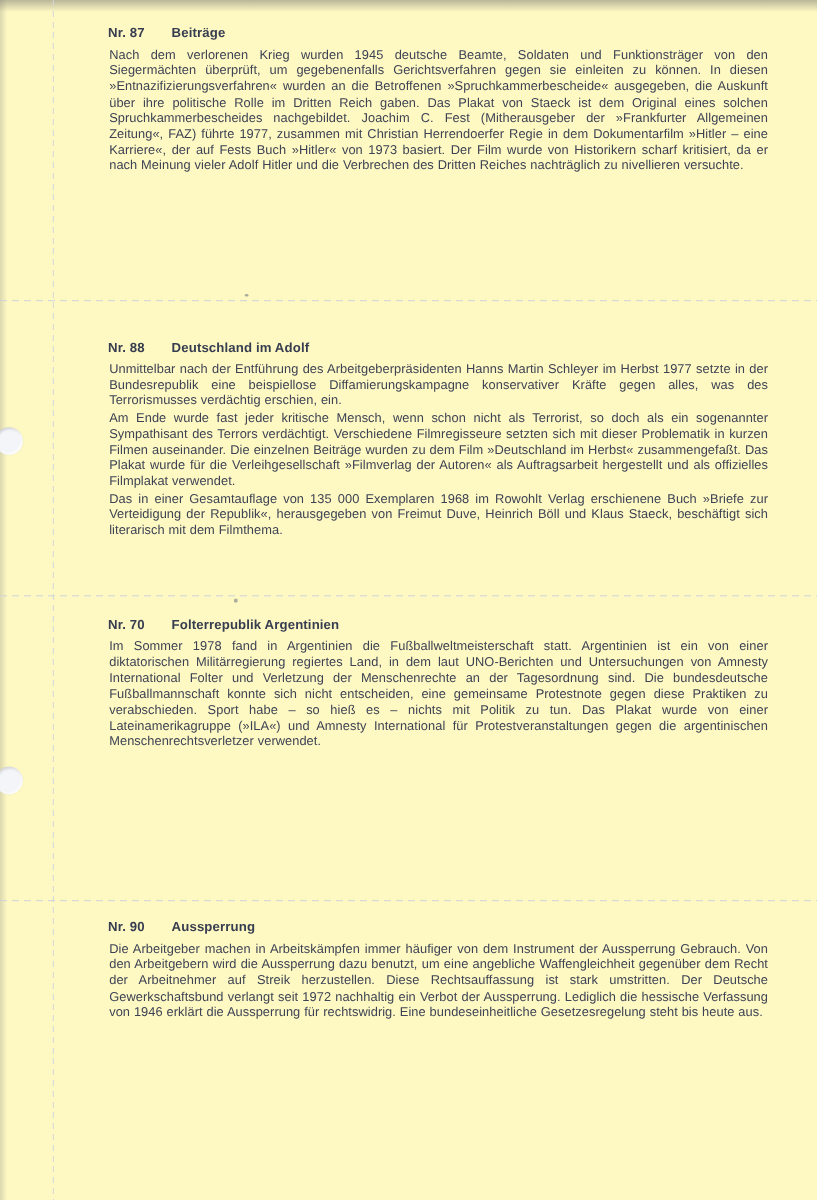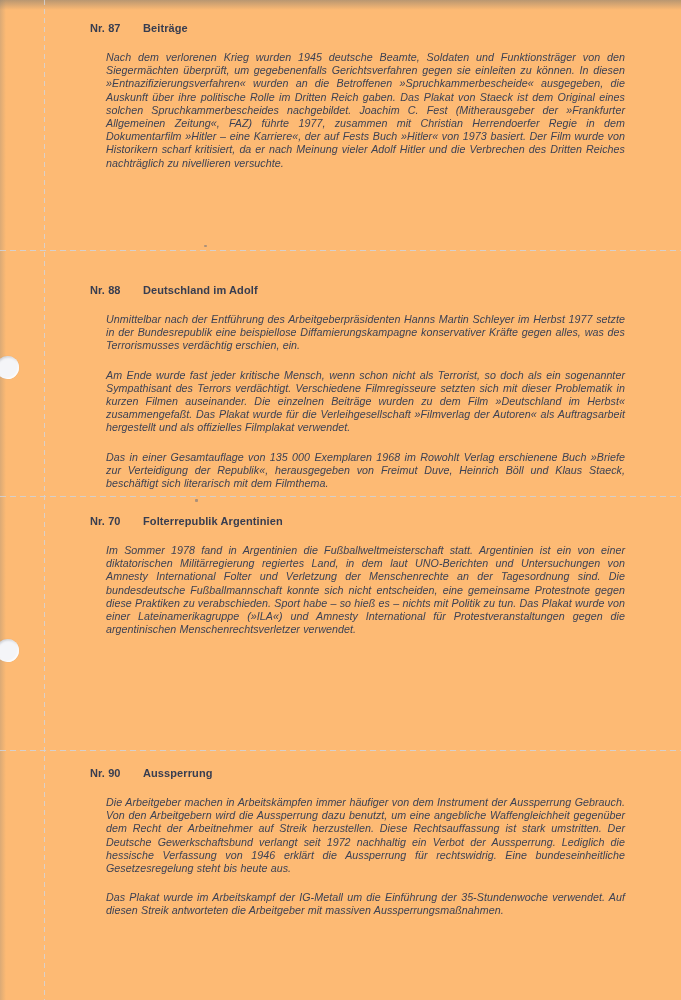--- a/index.html
+++ b/index.html
@@ -5,21 +5,21 @@
   html, body {
     margin: 0;
     padding: 0;
     background: #e4e5e6;
     font-family: "Liberation Sans", "DejaVu Sans", sans-serif;
   }
   .photo {
     position: relative;
     width: 681px;
     height: 1000px;
-    background: #fdba74;
+    background: #fef9c3;
     overflow: hidden;
   }
   
   .edge-top {
     position: absolute;
     left: 0; top: 0;
     width: 100%; height: 10px;
     background: linear-gradient(to bottom, rgba(118,116,110,0.50), rgba(118,116,110,0.0));
     pointer-events: none;
   }
@@ -81,28 +81,27 @@
     margin-bottom: 5px;
     color: #373d50;
     letter-spacing: 0.1px;
   }
   .entry-no {
     display: inline-block;
     width: 53px;
     flex: 0 0 53px;
   }
   .entry-para {
-    margin: 16px;
+    margin: 1px;
     font-size: 10.7px;
     line-height: 13.2px;
     text-align: justify;
     letter-spacing: 0.05px;
     word-spacing: 0.2px;
     color: #3d4254;
-    font-style: italic;
   }
 </style>
 </head>
 <body>
 
 <div class="photo">
 
   <div class="edge-top"></div>
   <div class="edge-left"></div>
 
@@ -142,16 +141,15 @@
     </header>
     <p class="entry-para">Im Sommer 1978 fand in Argentinien die Fußballweltmeisterschaft statt. Argentinien ist ein von einer diktatorischen Militärregierung regiertes Land, in dem laut UNO-Berichten und Untersuchungen von Amnesty International Folter und Verletzung der Menschenrechte an der Tagesordnung sind. Die bundesdeutsche Fußballmannschaft konnte sich nicht entscheiden, eine gemeinsame Protestnote gegen diese Praktiken zu verabschieden. Sport habe – so hieß es – nichts mit Politik zu tun. Das Plakat wurde von einer Lateinamerikagruppe (»ILA«) und Amnesty International für Protestveranstaltungen gegen die argentinischen Menschenrechtsverletzer verwendet.</p>
   </section>
 
   <section class="entry" style="top:767px">
     <header class="entry-head">
       <span class="entry-no">Nr. 90</span>
       <span class="entry-title">Aussperrung</span>
     </header>
     <p class="entry-para">Die Arbeitgeber machen in Arbeitskämpfen immer häufiger von dem Instrument der Aussperrung Gebrauch. Von den Arbeitgebern wird die Aussperrung dazu benutzt, um eine angebliche Waffengleichheit gegenüber dem Recht der Arbeitnehmer auf Streik herzustellen. Diese Rechtsauffassung ist stark umstritten. Der Deutsche Gewerkschaftsbund verlangt seit 1972 nachhaltig ein Verbot der Aussperrung. Lediglich die hessische Verfassung von 1946 erklärt die Aussperrung für rechtswidrig. Eine bundeseinheitliche Gesetzesregelung steht bis heute aus.</p>
-    <p class="entry-para">Das Plakat wurde im Arbeitskampf der IG-Metall um die Einführung der 35-Stundenwoche verwendet. Auf diesen Streik antworteten die Arbeitgeber mit massiven Aussperrungsmaßnahmen.</p>
   </section>
 
 </div>
 
 </body></html>

